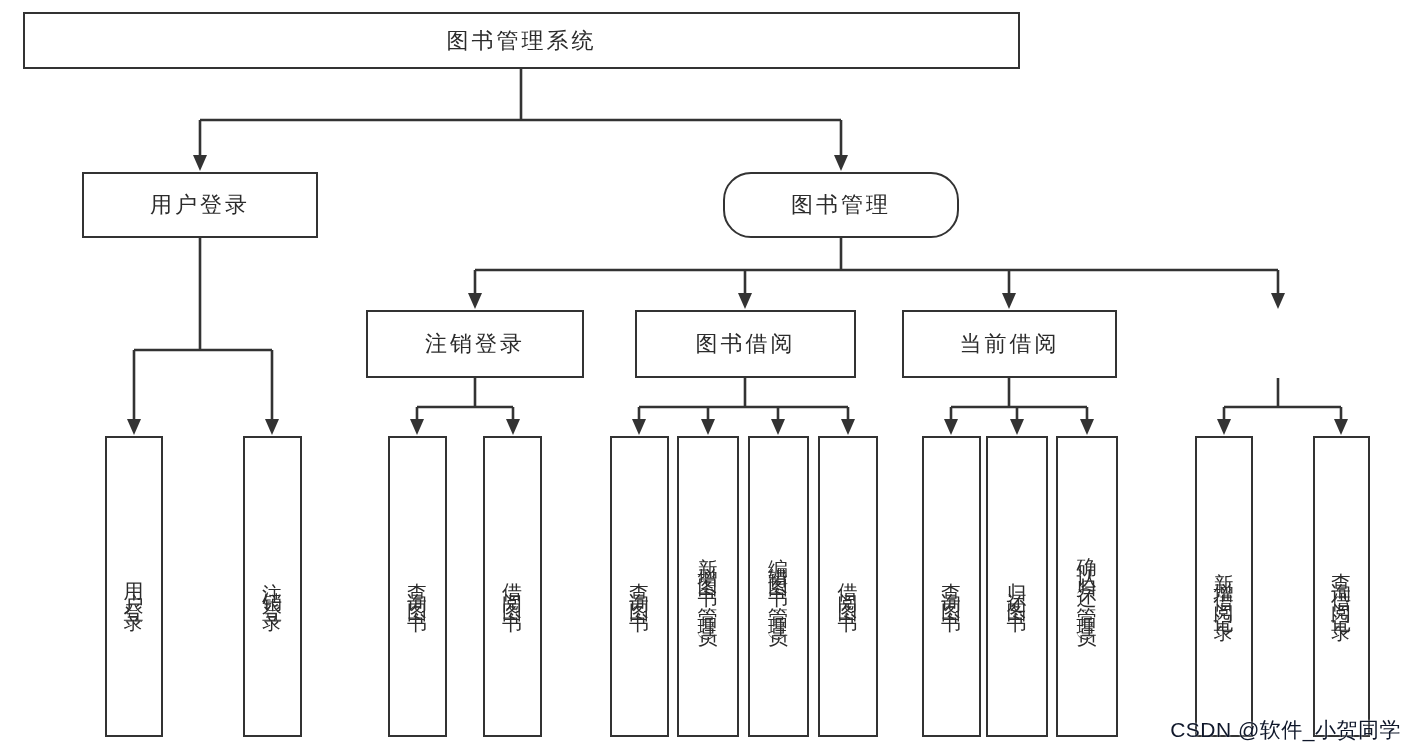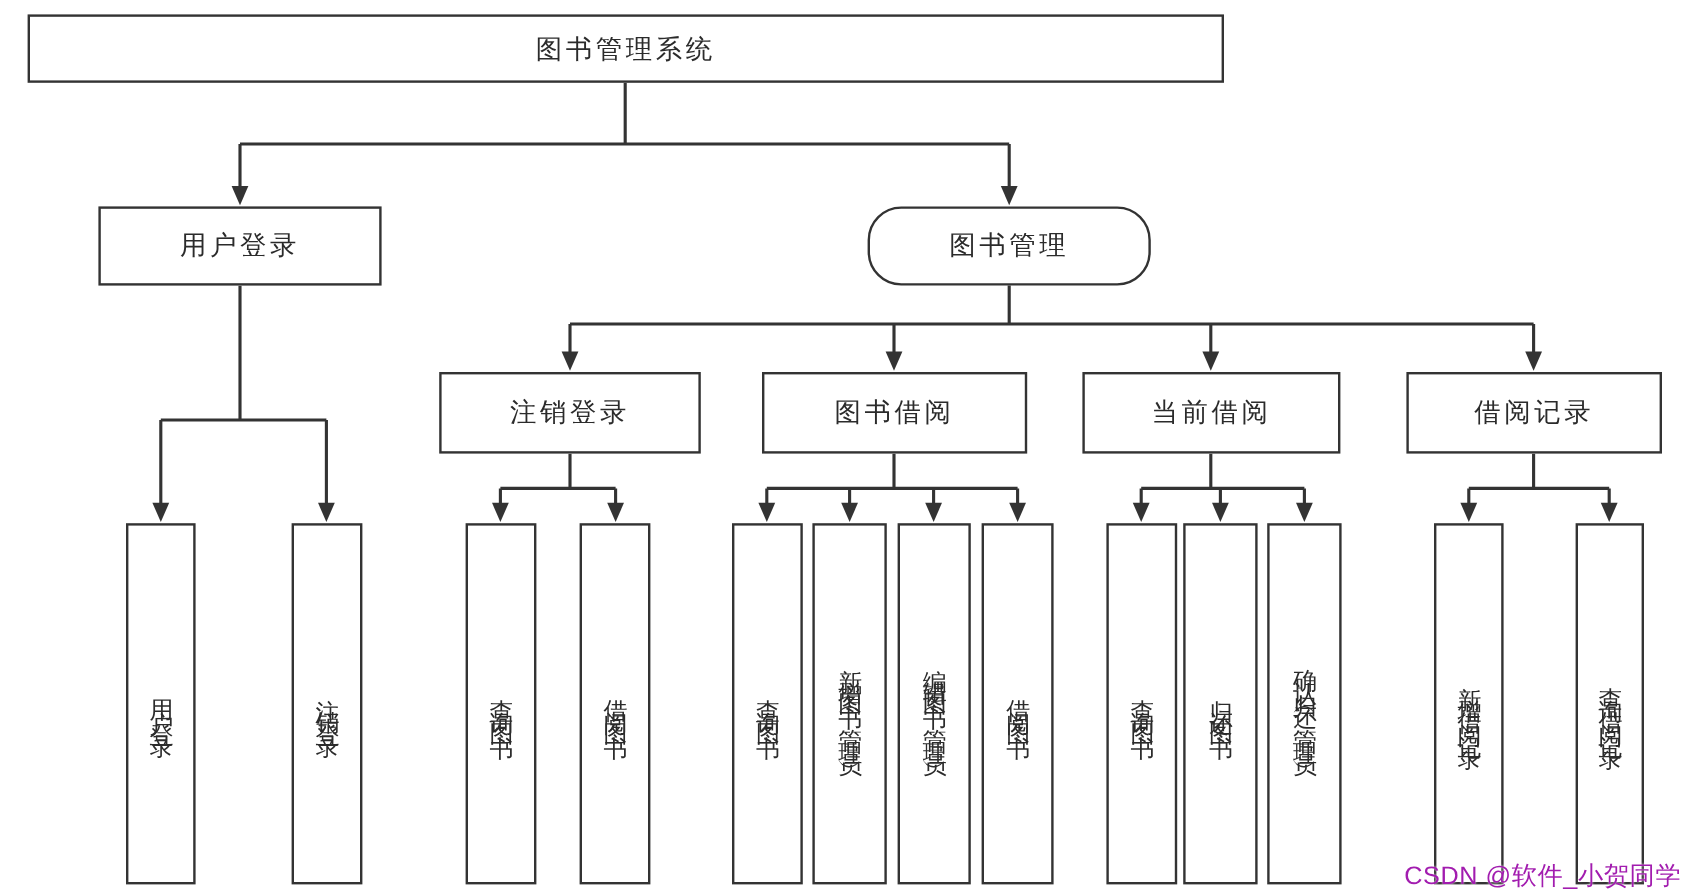--- a/index.html
+++ b/index.html
@@ -65,21 +65,21 @@
   #b-g4b { left: 986px;  top: 436px; width: 62px; height: 301px; }
   #b-g4c { left: 1056px; top: 436px; width: 62px; height: 301px; }
   #b-g5a { left: 1195px; top: 436px; width: 58px; height: 301px; }
   #b-g5b { left: 1313px; top: 436px; width: 57px; height: 301px; }
   #watermark {
     position: absolute;
     right: 4px;
     top: 716px;
     z-index: 5;
     font-size: 21px;
-    color: #a21caf;
+    color: #0f172a;
     letter-spacing: 0.5px;
     white-space: nowrap;
     text-shadow: 0 0 2px #ffffff;
   }
 </style>
 </head>
 <body>
 
 <div id="stage">
 
@@ -129,23 +129,20 @@
 
   <div class="node h" id="b-rec">
     <span class="label">注销登录</span>
   </div>
   <div class="node h" id="b-current">
     <span class="label">当前借阅</span>
   </div>
   <div class="node h" id="b-borrow">
     <span class="label">图书借阅</span>
   </div>
-  <div class="node h" id="b-records">
-    <span class="label">借阅记录</span>
-  </div>
 
   <div class="node v" id="b-g1a">
     <span class="label">用户登录</span>
   </div>
   <div class="node v" id="b-g1b">
     <span class="label">注销登录</span>
   </div>
   <div class="node v" id="b-g2a">
     <span class="label">查询图书</span>
   </div>

